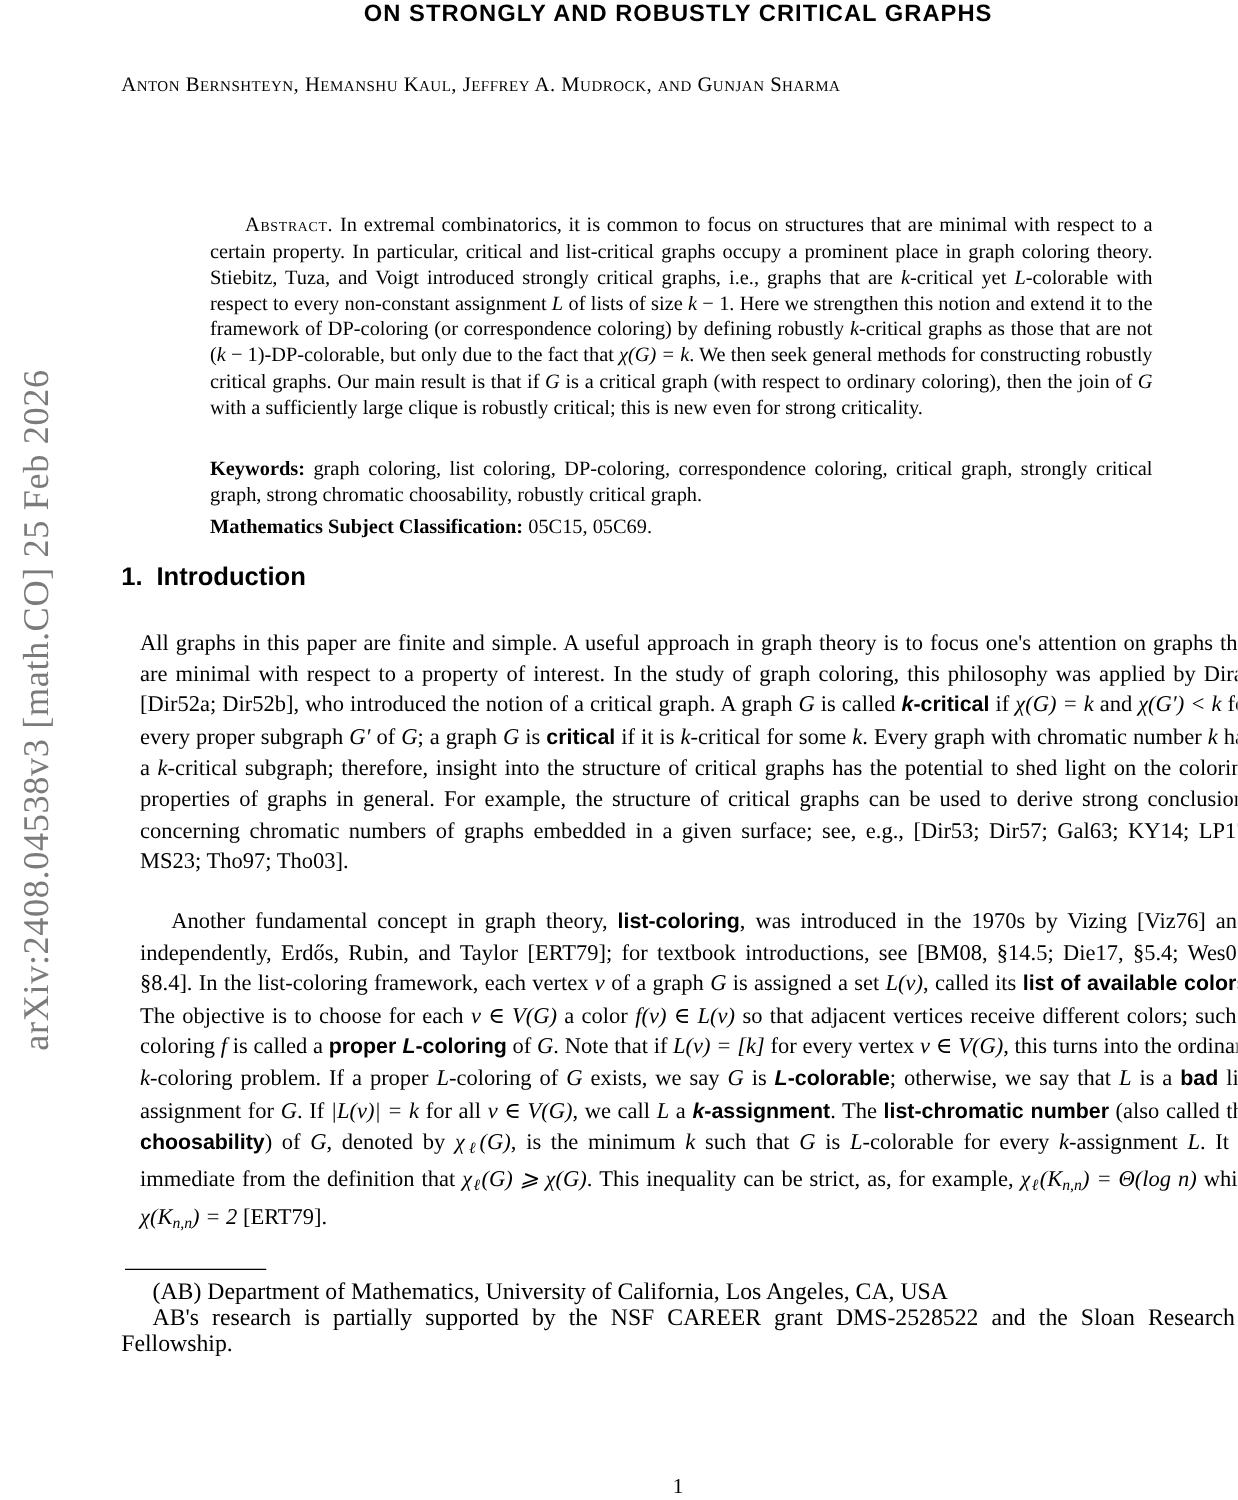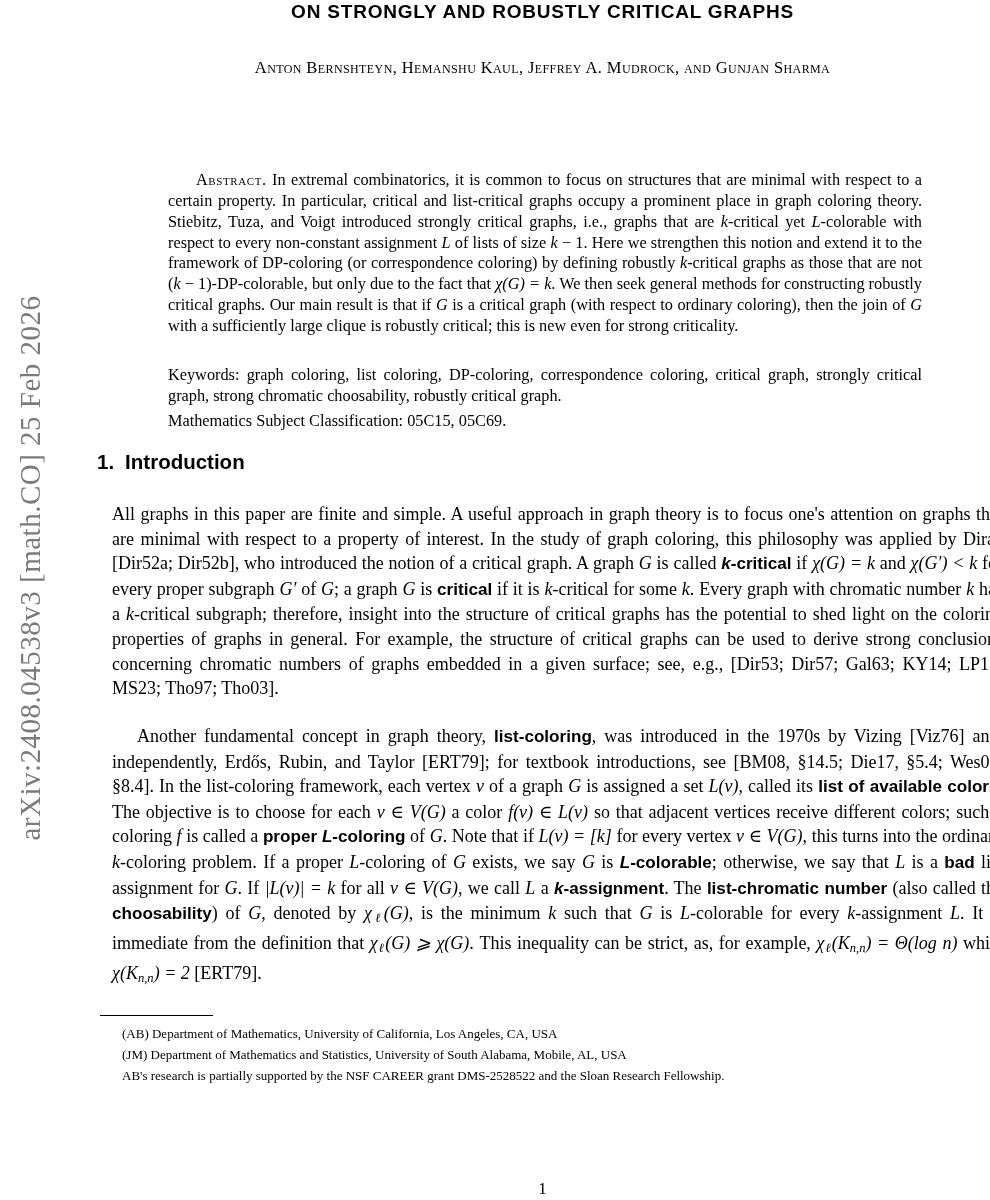--- a/index.html
+++ b/index.html
@@ -14,21 +14,21 @@
     white-space:nowrap;font-size:29px;color:#7b7b7b;
     letter-spacing:0.5px;
   }
   .col{position:absolute;left:97px;top:0;width:891px;height:1052px;}
   .paper-title{
     position:absolute;top:1px;left:0;width:100%;text-align:center;
     font-family:"Liberation Sans","DejaVu Sans",sans-serif;
     font-weight:700;font-size:19px;letter-spacing:0.8px;
   }
   .paper-authors{
-    position:absolute;top:58px;left:0;width:100%;text-align:center;
+    position:absolute;top:58px;left:0;width:100%;text-align:left;
     font-variant:small-caps;font-size:16.5px;letter-spacing:0.4px;
   }
   .abstract{
     position:absolute;top:154px;left:71px;width:754px;
     font-size:16.3px;line-height:20.8px;text-align:justify;
   }
   .keywords{
     position:absolute;top:349px;left:71px;width:754px;
     font-size:16.3px;line-height:20.8px;text-align:justify;
   }
@@ -47,34 +47,34 @@
     font-size:18px;line-height:24.6px;text-align:justify;margin:15px;
   }
   .para1{top:487px;}
   .para2{top:709px;text-indent:25px;}
   .fn-rule{
     position:absolute;top:1015px;left:3px;width:113px;height:0;
     border-top:1.7px solid #000;
   }
   .footnotes{
     position:absolute;top:1023px;left:0;width:100%;
-    font-size:13px;line-height:21px;
+    font-size:19px;line-height:21px;
   }
   .footnotes p{margin:0;text-indent:25px;text-align:justify;}
   .page-num{
     position:absolute;top:1179px;left:0;width:100%;
     text-align:center;font-size:17px;
   }
   
   .r-p{}
   .r-m{font-style:italic;}
   .r-sub{font-style:italic;font-size:0.70em;vertical-align:-0.25em;}
   .r-b{font-family:"Liberation Sans","DejaVu Sans",sans-serif;font-weight:700;font-size:0.95em;}
   .r-mbi{font-family:"Liberation Sans","DejaVu Sans",sans-serif;font-weight:700;font-style:italic;font-size:0.95em;}
-  .r-bf{font-weight:400;}
+  .r-bf{font-weight:700;}
   .r-it{font-style:italic;}
   .r-sc{font-variant:small-caps;letter-spacing:0.6px;margin-left:28px;}
   .r-mono{font-family:"DejaVu Sans Mono","Liberation Mono",monospace;font-size:0.92em;letter-spacing:-0.3px;}
 </style>
 </head>
 <body>
 
 <div class="arxiv-strip" style="color: rgb(123, 123, 123);">arXiv:2408.04538v3  [math.CO]  25 Feb 2026</div>
 
 <div class="col">
@@ -94,19 +94,18 @@
   </div>
 
   <p class="para para1"><span class="r-p">All graphs in this paper are finite and simple. A useful approach in graph theory is to focus one's attention on graphs that are minimal with respect to a property of interest. In the study of graph coloring, this philosophy was applied by Dirac [Dir52a; Dir52b], who introduced the notion of a critical graph. A graph </span><span class="r-m">G</span><span class="r-p"> is called </span><span class="r-mbi">k</span><span class="r-b">-critical</span><span class="r-p"> if </span><span class="r-m">χ(G) = k</span><span class="r-p"> and </span><span class="r-m">χ(G′) &lt; k</span><span class="r-p"> for every proper subgraph </span><span class="r-m">G′</span><span class="r-p"> of </span><span class="r-m">G</span><span class="r-p">; a graph </span><span class="r-m">G</span><span class="r-p"> is </span><span class="r-b">critical</span><span class="r-p"> if it is </span><span class="r-m">k</span><span class="r-p">-critical for some </span><span class="r-m">k</span><span class="r-p">. Every graph with chromatic number </span><span class="r-m">k</span><span class="r-p"> has a </span><span class="r-m">k</span><span class="r-p">-critical subgraph; therefore, insight into the structure of critical graphs has the potential to shed light on the coloring properties of graphs in general. For example, the structure of critical graphs can be used to derive strong conclusions concerning chromatic numbers of graphs embedded in a given surface; see, e.g., [Dir53; Dir57; Gal63; KY14; LP17; MS23; Tho97; Tho03].</span></p>
 
   <p class="para para2"><span class="r-p">Another fundamental concept in graph theory, </span><span class="r-b">list-coloring</span><span class="r-p">, was introduced in the 1970s by Vizing [Viz76] and, independently, Erdős, Rubin, and Taylor [ERT79]; for textbook introductions, see [BM08, §14.5; Die17, §5.4; Wes01, §8.4]. In the list-coloring framework, each vertex </span><span class="r-m">v</span><span class="r-p"> of a graph </span><span class="r-m">G</span><span class="r-p"> is assigned a set </span><span class="r-m">L(v)</span><span class="r-p">, called its </span><span class="r-b">list of available colors</span><span class="r-p">. The objective is to choose for each </span><span class="r-m">v ∈ V(G)</span><span class="r-p"> a color </span><span class="r-m">f(v) ∈ L(v)</span><span class="r-p"> so that adjacent vertices receive different colors; such a coloring </span><span class="r-m">f</span><span class="r-p"> is called a </span><span class="r-b">proper </span><span class="r-mbi">L</span><span class="r-b">-coloring</span><span class="r-p"> of </span><span class="r-m">G</span><span class="r-p">. Note that if </span><span class="r-m">L(v) = [k]</span><span class="r-p"> for every vertex </span><span class="r-m">v ∈ V(G)</span><span class="r-p">, this turns into the ordinary </span><span class="r-m">k</span><span class="r-p">-coloring problem. If a proper </span><span class="r-m">L</span><span class="r-p">-coloring of </span><span class="r-m">G</span><span class="r-p"> exists, we say </span><span class="r-m">G</span><span class="r-p"> is </span><span class="r-mbi">L</span><span class="r-b">-colorable</span><span class="r-p">; otherwise, we say that </span><span class="r-m">L</span><span class="r-p"> is a </span><span class="r-b">bad</span><span class="r-p"> list assignment for </span><span class="r-m">G</span><span class="r-p">. If </span><span class="r-m">|L(v)| = k</span><span class="r-p"> for all </span><span class="r-m">v ∈ V(G)</span><span class="r-p">, we call </span><span class="r-m">L</span><span class="r-p"> a </span><span class="r-mbi">k</span><span class="r-b">-assignment</span><span class="r-p">. The </span><span class="r-b">list-chromatic number</span><span class="r-p"> (also called the </span><span class="r-b">choosability</span><span class="r-p">) of </span><span class="r-m">G</span><span class="r-p">, denoted by </span><span class="r-m">χ</span><span class="r-sub">ℓ</span><span class="r-m">(G)</span><span class="r-p">, is the minimum </span><span class="r-m">k</span><span class="r-p"> such that </span><span class="r-m">G</span><span class="r-p"> is </span><span class="r-m">L</span><span class="r-p">-colorable for every </span><span class="r-m">k</span><span class="r-p">-assignment </span><span class="r-m">L</span><span class="r-p">. It is immediate from the definition that </span><span class="r-m">χ</span><span class="r-sub">ℓ</span><span class="r-m">(G) ⩾ χ(G)</span><span class="r-p">. This inequality can be strict, as, for example, </span><span class="r-m">χ</span><span class="r-sub">ℓ</span><span class="r-m">(K</span><span class="r-sub">n,n</span><span class="r-m">) = Θ(log n)</span><span class="r-p"> while </span><span class="r-m">χ(K</span><span class="r-sub">n,n</span><span class="r-m">) = 2</span><span class="r-p"> [ERT79].</span></p>
 
   <div class="fn-rule"></div>
 
   <div class="footnotes">
     <p><span class="r-p">(AB) Department of Mathematics, University of California, Los Angeles, CA, USA</span></p>
-    <p><span class="r-p">(JM) Department of Mathematics and Statistics, University of South Alabama, Mobile, AL, USA</span></p>
     <p><span class="r-p">AB's research is partially supported by the NSF CAREER grant DMS-2528522 and the Sloan Research Fellowship.</span></p>
   </div>
 
   <div class="page-num">1</div>
 
 </div>
 
 </body></html>

